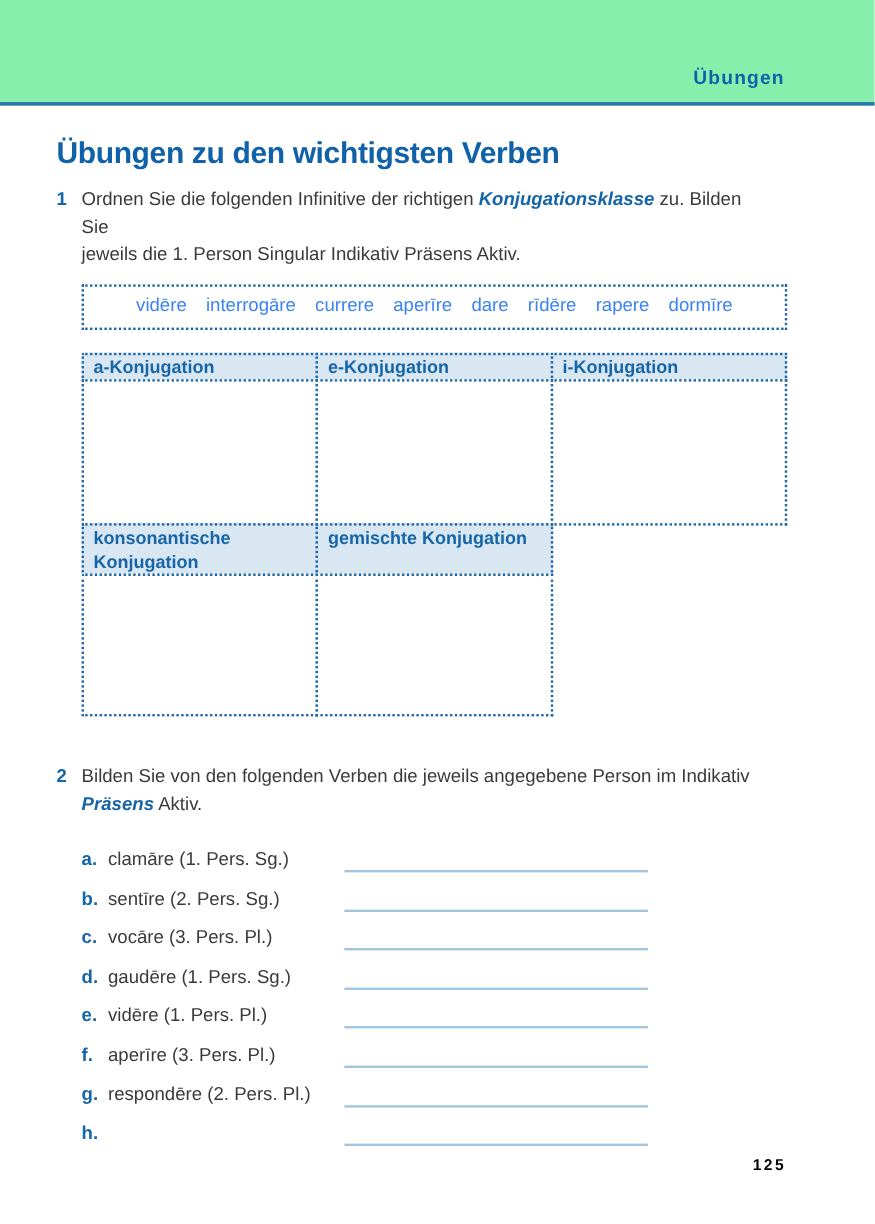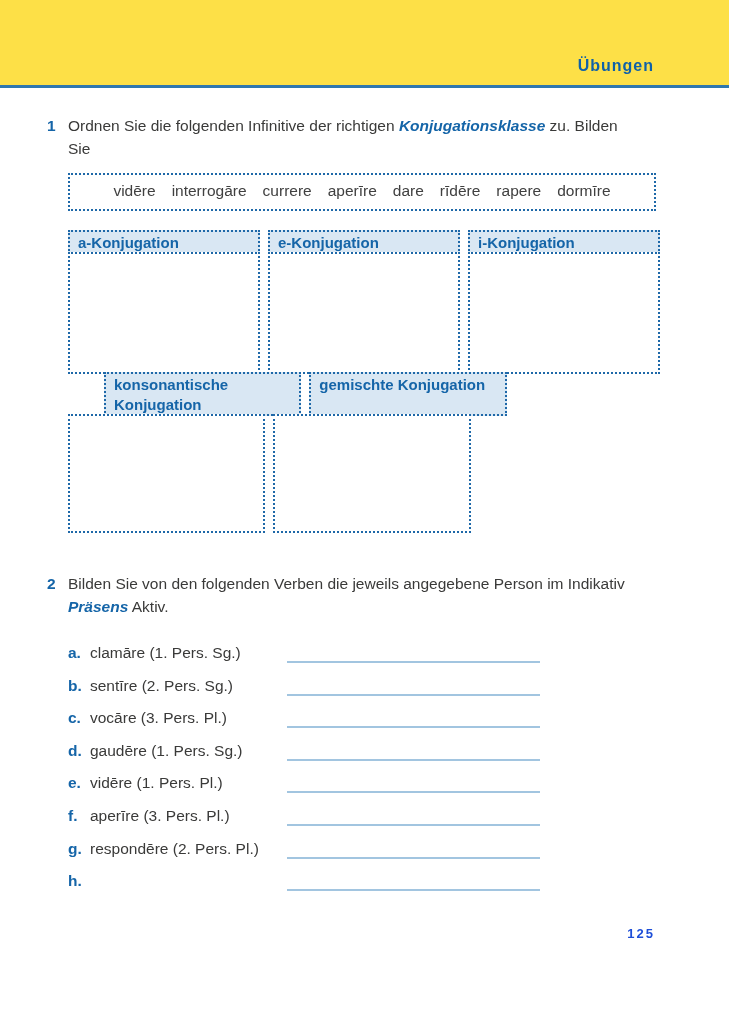--- a/index.html
+++ b/index.html
@@ -3,21 +3,21 @@
 <meta charset="utf-8">
 <style>
   html,body{margin:0;padding:0;background:#ffffff;}
   .page{
     position:relative;width:729px;height:1020px;background:#ffffff;overflow:hidden;
     font-family:"Liberation Sans","DejaVu Sans",sans-serif;color:#333332;
   }
   
   .band{
     position:absolute;top:0;left:0;width:729px;height:85px;
-    background:#fde047;border-bottom:3px solid #2e77ae;
+    background:#86efac;border-bottom:3px solid #2e77ae;
     display:flex;align-items:flex-end;justify-content:flex-end;
     box-sizing:content-box;
   }
   .band-label{
     font-size:16px;font-weight:bold;color:#0f61a9;letter-spacing:1px;
     padding:0 75px 10px 0;
   }
   
   .main{position:absolute;left:47px;top:114px;width:615px;}
   h1.title{
@@ -31,74 +31,75 @@
   }
   .ex-text{
     width:563px;font-size:15.5px;line-height:23px;color:#3a3a39;
   }
   .ex-text b{color:#1565a8;font-style:italic;}
   
   .wordbox{
     margin:13px 0 0 21px;width:560px;
     border:2px dotted #1e68a8;
     padding:5px 12px 7px 12px;
-    text-align:center;font-size:15.5px;line-height:22px;color:#404040;
+    text-align:center;font-size:15.5px;line-height:22px;color:#3b82f6;
   }
   .wordbox .w{display:inline-block;margin:0 8px;}
   
   .ctable{margin:19px 0 0 21px;width:592px;}
-  .trow{display:flex;width:100%;gap:10px;}
+  .trow{display:flex;width:100%;}
   .trow + .trow{margin-top:-2px;}
   .cell{
     box-sizing:border-box;border:2px dotted #1e68a8;background:#ffffff;
   }
   .cell + .cell{margin-left:-2px;}
   .cell.hdr{
     background:#d9e7f3;color:#1565a8;font-weight:bold;font-size:15px;
     line-height:20px;padding:1px 6px 1px 8px;
   }
   .c3{width:33.3333%;}
   .hdr1{height:24px;}
   .body1{height:122px;}
-  .hdr2{height:44px;margin-left:36px;}
+  .hdr2{height:44px;}
   .body2{height:119px;}
   
   .ex2{margin-top:39px;}
   .items{margin:25px 0 0 21px;}
   .item{
     position:relative;height:20px;margin-bottom:12.6px;
     font-size:15.5px;line-height:20px;color:#3a3a39;display:flex;
   }
   .item-letter{width:22px;flex:0 0 22px;font-weight:bold;color:#1565a8;}
   .item-verb{white-space:nowrap;}
   .blank{
     position:absolute;left:219px;top:0;width:253px;height:18px;
     border-bottom:2px solid #a2c5e0;
   }
   
   .pagenum{
-    position:absolute;top:926px;right:74px;
-    font-size:13px;font-weight:bold;letter-spacing:2px;color:#1d4ed8;
+    position:absolute;top:963px;right:74px;
+    font-size:13px;font-weight:bold;letter-spacing:2px;color:#000000;
   }
 </style>
 </head>
 <body>
 
 <div class="page">
 
   <div class="band">
     <div class="band-label">Übungen</div>
   </div>
 
   <div class="main">
 
+    <h1 class="title">Übungen zu den wichtigsten Verben</h1>
 
     <div class="ex-head">
       <div class="ex-num">1</div>
-      <div class="ex-text"><span>Ordnen Sie die folgenden Infinitive der richtigen </span><b>Konjugationsklasse</b><span> zu. Bilden Sie</span><br></div>
+      <div class="ex-text"><span>Ordnen Sie die folgenden Infinitive der richtigen </span><b>Konjugationsklasse</b><span> zu. Bilden Sie</span><br><span>jeweils die 1. Person Singular Indikativ Präsens Aktiv.</span></div>
     </div>
 
     <div class="wordbox">
       <div><span class="w">vidēre</span><span class="w">interrogāre</span><span class="w">currere</span><span class="w">aperīre</span><span class="w">dare</span><span class="w">rīdēre</span><span class="w">rapere</span><span class="w">dormīre</span></div>
     </div>
 
     <div class="ctable">
       <div class="trow">
         <div class="cell hdr hdr1 c3">a-Konjugation</div>
         <div class="cell hdr hdr1 c3">e-Konjugation</div>

